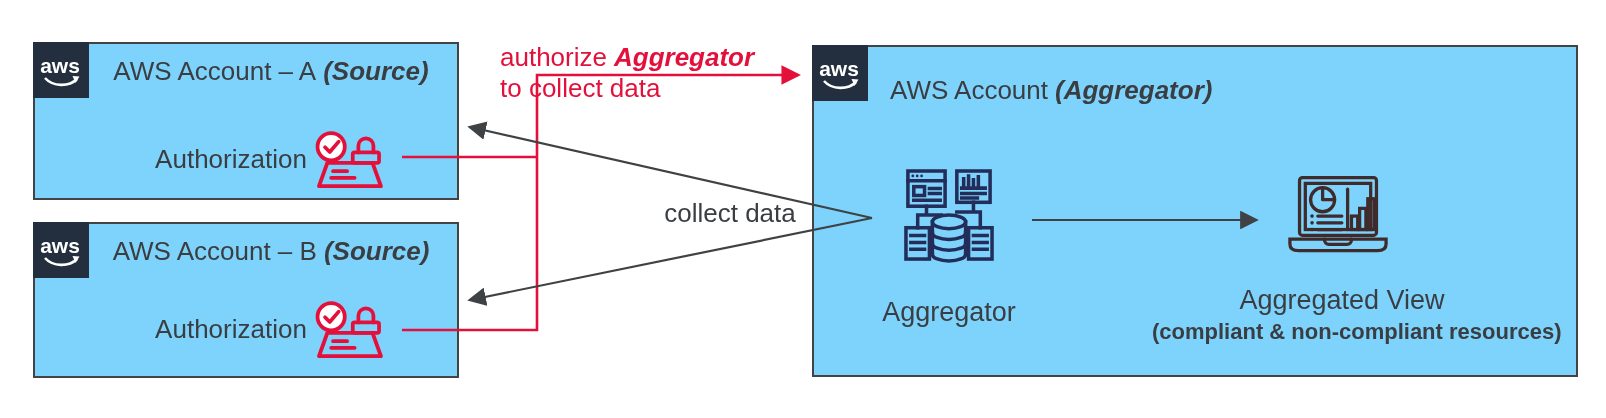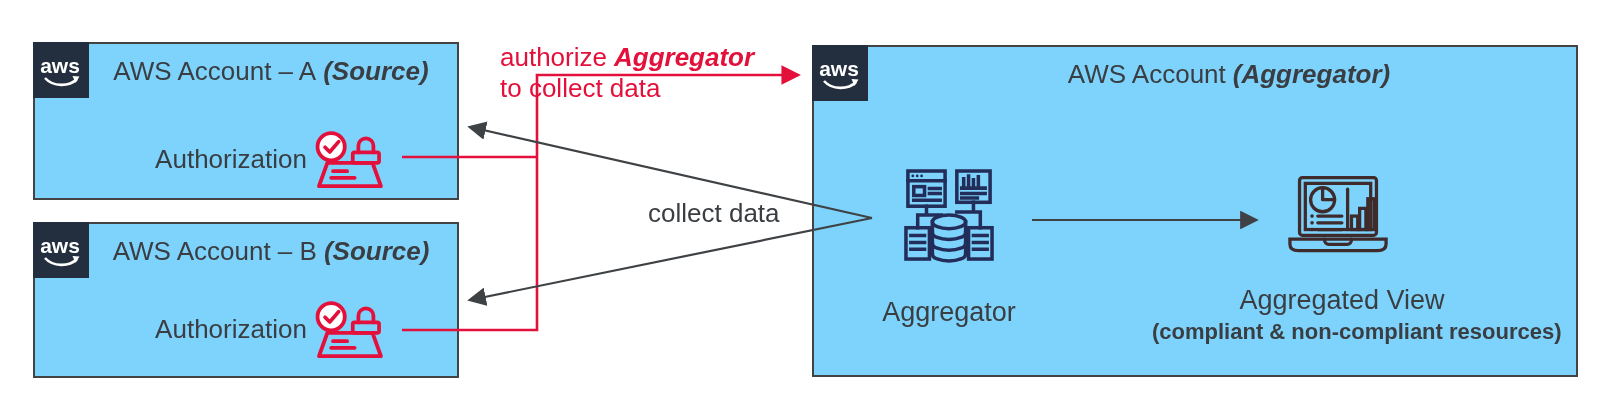--- a/index.html
+++ b/index.html
@@ -14,21 +14,21 @@
   .acct-box{position:absolute;background:#7dd3fc;border:2.5px solid var(--border);}
   #box-a{left:33px;top:42px;width:426px;height:158px;}
   #box-b{left:33px;top:222px;width:426px;height:156px;}
   #box-agg{left:812px;top:45px;width:766px;height:332px;}
 
   .aws-logo{position:absolute;left:-2.5px;top:-2.5px;width:56px;height:56px;display:block;}
 
   .acct-header{position:absolute;left:58px;right:8px;top:-2px;height:58px;
     display:flex;align-items:center;justify-content:center;
     font-size:26px;color:var(--text);white-space:nowrap;}
-  .acct-header.left-align{justify-content:center;padding-left:18px;}
+  .acct-header.left-align{justify-content:flex-start;padding-left:18px;margin-top:16px;}
   .bold{font-weight:700;font-style:italic;}
   .gap-left{margin-left:7px;}
 
   .auth-row{position:absolute;left:70px;right:16px;display:flex;align-items:center;
     justify-content:center;font-size:26px;color:var(--text);}
   #box-a .auth-row{top:77px;height:76px;}
   #box-b .auth-row{top:67px;height:76px;}
   .stamp-svg{width:84px;height:62px;flex:0 0 auto;}
 
   .agg-icon{position:absolute;left:90px;top:122px;width:90px;height:94px;}
@@ -40,21 +40,21 @@
   .view-sub{font-size:22px;font-weight:700;margin-top:3px;white-space:nowrap;}
 
   .overlay{position:absolute;left:0;top:0;width:1606px;height:418px;pointer-events:none;}
   .red-l{stroke:var(--red);stroke-width:2.6;fill:none;}
   .dark-l{stroke:var(--dark);stroke-width:2.2;fill:none;}
   .red-fill{fill:var(--red);}
   .dark-fill{fill:var(--dark);}
 
   .authorize-label{position:absolute;left:500px;top:42px;width:312px;text-align:left;
     color:var(--red);font-size:26px;line-height:31px;white-space:nowrap;}
-  .collect-label{position:absolute;left:648px;top:198px;width:164px;
+  .collect-label{position:absolute;left:648px;top:198px;width:164px;text-align:center;
     color:var(--text);font-size:26px;white-space:nowrap;}
 
   
   .st-red{stroke:var(--red);fill:none;stroke-width:4;stroke-linecap:round;stroke-linejoin:round;}
   .st-red-mask{stroke:var(--red);fill:#fff;stroke-width:4;}
   .st-navy{stroke:var(--icon_navy);fill:none;stroke-width:3.6;stroke-linecap:square;}
   .fl-navy{fill:var(--icon_navy);}
   .st-brown{stroke:var(--icon_brown);fill:none;stroke-width:3.4;stroke-linecap:round;}
   .fl-brown{fill:var(--icon_brown);}
 </style>

